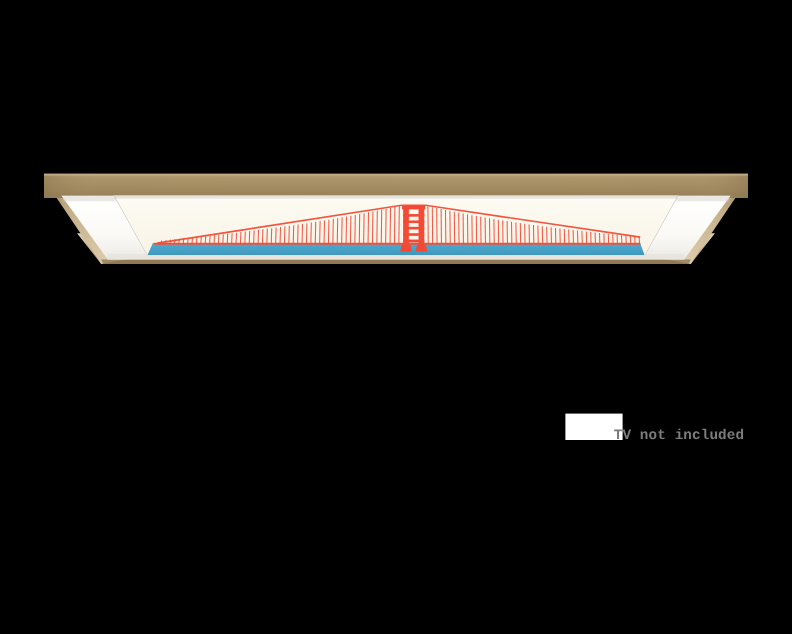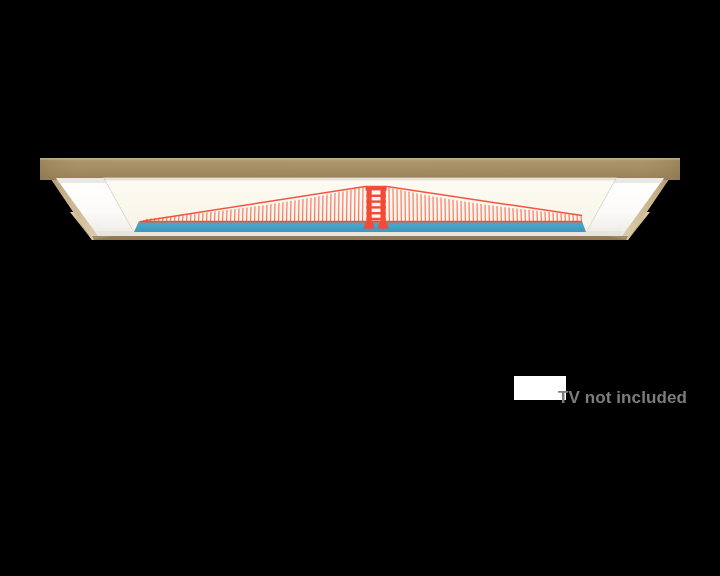--- a/index.html
+++ b/index.html
@@ -45,27 +45,27 @@
     left: 0px;
     top: 0px;
     width: 52px;
     height: 24px;
     background: #ffffff;
   }
   #caption-text {
     position: absolute;
     left: 44px;
     top: 12px;
-    font-size: 17px;
+    font-size: 13px;
     font-weight: bold;
     letter-spacing: 0.1px;
     color: #7c7c7c;
     white-space: nowrap;
     filter: blur(0.45px);
-    font-family: Liberation Sans, sans-serif;
+    font-family: Liberation Mono, monospace;
   }
 </style>
 </head>
 <body>
 
 <div id="stage">
 
   <div id="tv-frame-wrap">
     <svg id="tv-svg" width="720" height="576" viewBox="0 0 720 576">
       <defs>

